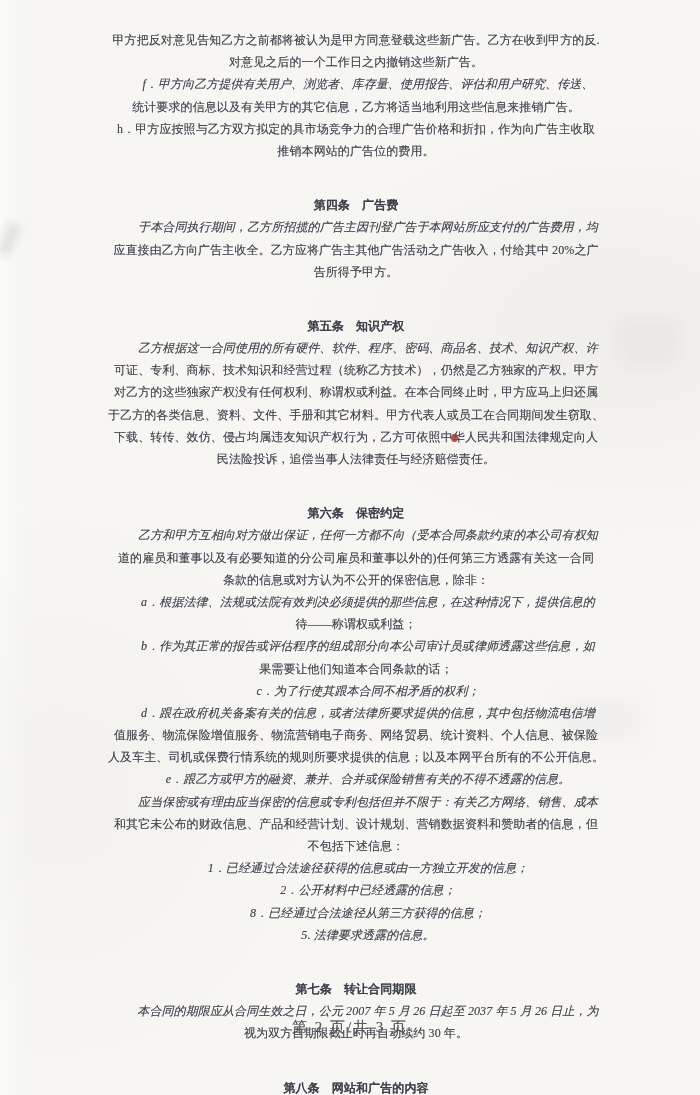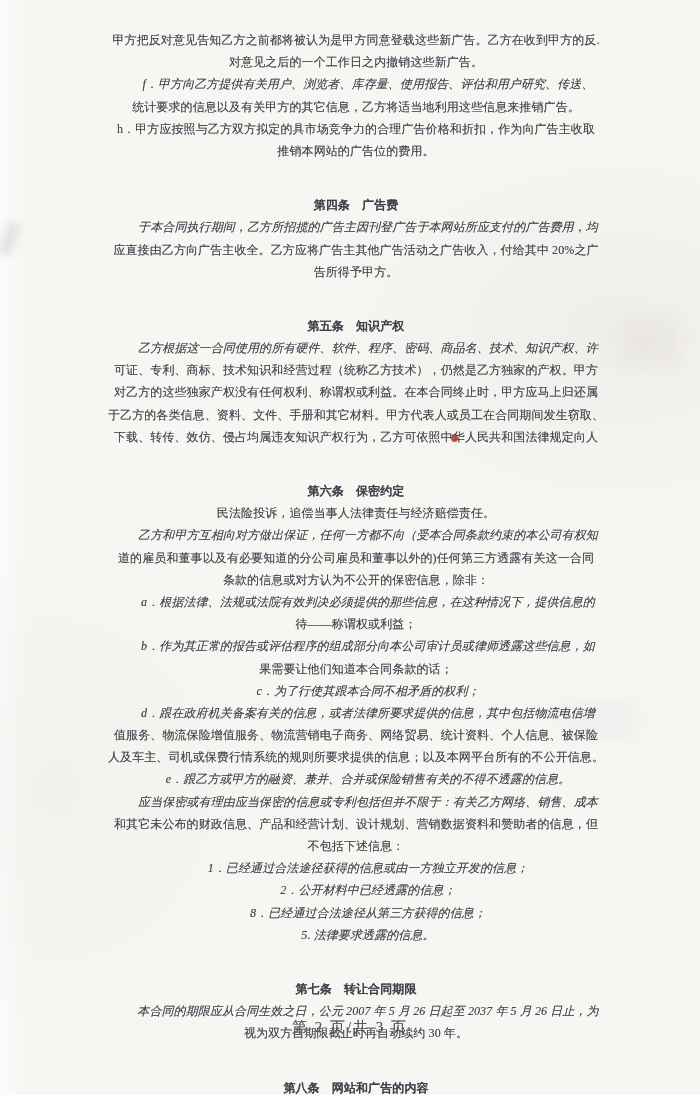--- a/index.html
+++ b/index.html
@@ -89,22 +89,22 @@
       <div class="line head">第四条　广告费</div>
       <div class="line ind">于本合同执行期间，乙方所招揽的广告主因刊登广告于本网站所应支付的广告费用，均</div>
       <div class="line">应直接由乙方向广告主收全。乙方应将广告主其他广告活动之广告收入，付给其中 20%之广</div>
       <div class="line">告所得予甲方。</div>
       <div class="line head">第五条　知识产权</div>
       <div class="line ind">乙方根据这一合同使用的所有硬件、软件、程序、密码、商品名、技术、知识产权、许</div>
       <div class="line">可证、专利、商标、技术知识和经营过程（统称乙方技术），仍然是乙方独家的产权。甲方</div>
       <div class="line">对乙方的这些独家产权没有任何权利、称谓权或利益。在本合同终止时，甲方应马上归还属</div>
       <div class="line">于乙方的各类信息、资料、文件、手册和其它材料。甲方代表人或员工在合同期间发生窃取、</div>
       <div class="line">下载、转传、效仿、侵占均属违友知识产权行为，乙方可依照中华人民共和国法律规定向人</div>
+      <div class="line">民法险投诉，追偿当事人法律责任与经济赔偿责任。</div>
       <div class="line head">第六条　保密约定</div>
-      <div class="line">民法险投诉，追偿当事人法律责任与经济赔偿责任。</div>
       <div class="line ind">乙方和甲方互相向对方做出保证，任何一方都不向（受本合同条款约束的本公司有权知</div>
       <div class="line">道的雇员和董事以及有必要知道的分公司雇员和董事以外的)任何第三方透露有关这一合同</div>
       <div class="line">条款的信息或对方认为不公开的保密信息，除非：</div>
       <div class="line ind">a．根据法律、法规或法院有效判决必须提供的那些信息，在这种情况下，提供信息的</div>
       <div class="line">待——称谓权或利益；</div>
       <div class="line ind">b．作为其正常的报告或评估程序的组成部分向本公司审计员或律师透露这些信息，如</div>
       <div class="line">果需要让他们知道本合同条款的话；</div>
       <div class="line ind">c．为了行使其跟本合同不相矛盾的权利；</div>
       <div class="line ind">d．跟在政府机关备案有关的信息，或者法律所要求提供的信息，其中包括物流电信增</div>
       <div class="line">值服务、物流保险增值服务、物流营销电子商务、网络贸易、统计资料、个人信息、被保险</div>

